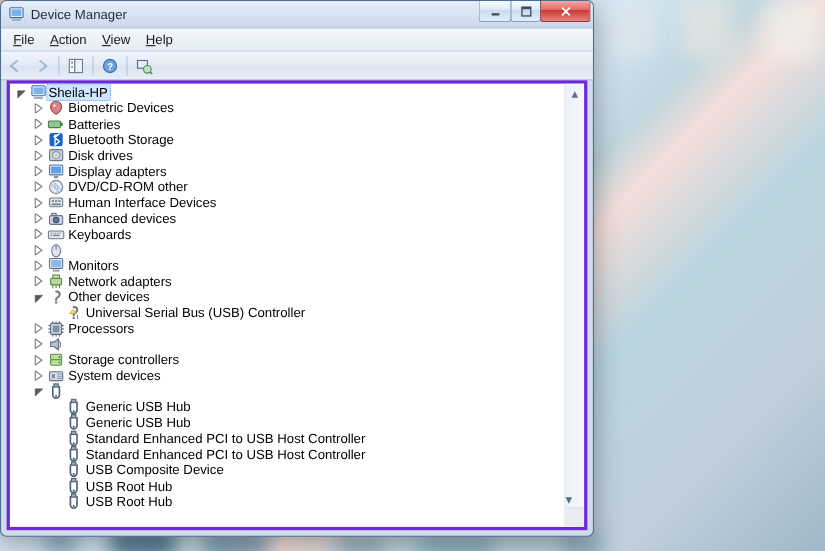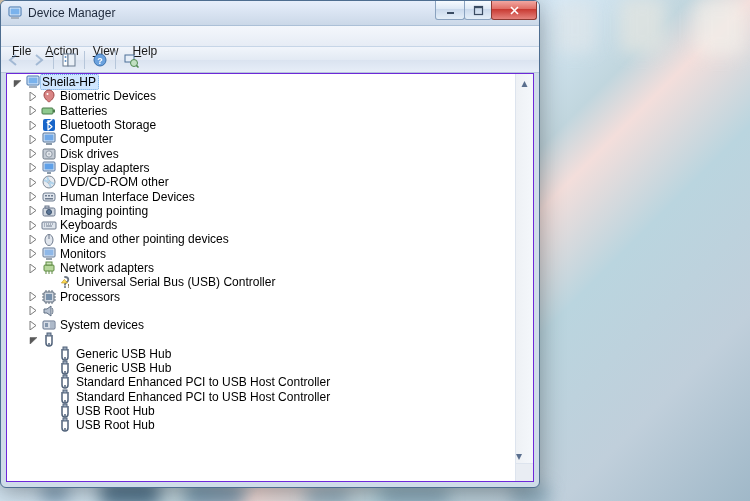--- a/index.html
+++ b/index.html
@@ -34,34 +34,34 @@
   .win-btn.max{width:26px}
   .win-btn.close{width:44px;
     background:linear-gradient(#f2a7a1,#e06b63 45%,#c83a32 46%,#e5837d);
     border-color:#8d3a33;color:#fff;
   }
   .win-btn svg{width:11px;height:11px;display:block}
   .menu-bar{
     height:20px;display:flex;align-items:stretch;padding-left:4px;
     background:linear-gradient(#f4f7fc,#e6ecf5);border-bottom:1px solid #c6d5e7;
   }
-  .menu-item{padding:18px 7px;color:#1a1a1a;cursor:default}
+  .menu-item{padding:3px 7px;color:#1a1a1a;cursor:default}
   .menu-item .ul{text-decoration:underline}
   .tool-bar{
     height:25px;display:flex;align-items:center;padding-left:2px;gap:2px;
     background:linear-gradient(#f1f5fb,#e3eaf4 50%,#dae3f0 51%,#e7eef8);
     border-bottom:1px solid #b6c6da;
   }
   .tbtn{width:22px;height:22px;display:flex;align-items:center;justify-content:center;border-radius:2px}
   .tbtn.disabled{opacity:.4}
   .tbtn svg{width:16px;height:16px}
   .tsep{width:1px;height:18px;background:#b6c6da;margin:0 2px}
   .content{
     position:absolute;left:5px;right:5px;top:72px;bottom:5px;
-    background:#fff;border:1px solid #6d28d9;
+    background:#fff;border:3px solid #6d28d9;
     overflow:hidden;
     padding-left:12px;
   }
   .scrollbar-v{position:absolute;top:0;right:0;bottom:0;width:17px;
     background:linear-gradient(90deg,#eef1f5,#f4f7fb);border-left:1px solid #dde4ee}
   .sbtn{height:17px;display:flex;align-items:center;justify-content:center;color:#5a6f8e}
   .sbtn.bot{position:absolute;bottom:17px;}
   .scorner{position:absolute;bottom:0;left:0;right:0;height:17px;background:#e9edf3;border-top:1px solid #dde4ee}
   .tree{position:absolute;left:0;right:17px;top:0;bottom:0;white-space:nowrap;padding-top:1px}
   .row{display:flex;align-items:center;height:14.3px;line-height:14px}
@@ -357,34 +357,20 @@
   </div>
         <div class="row">
     <span class="ind" style="width:22px"></span>
     <span class="toggle">
             <svg viewBox="0 0 9 9">
               <use href="#tri-closed"></use>
             </svg>
           </span>
     <span class="icn">
             <svg viewBox="0 0 16 16">
-              <use href="#i-computer"></use>
-            </svg>
-          </span>
-    <span class="lb">Computer</span>
-  </div>
-        <div class="row">
-    <span class="ind" style="width:22px"></span>
-    <span class="toggle">
-            <svg viewBox="0 0 9 9">
-              <use href="#tri-closed"></use>
-            </svg>
-          </span>
-    <span class="icn">
-            <svg viewBox="0 0 16 16">
               <use href="#i-disk"></use>
             </svg>
           </span>
     <span class="lb">Disk drives</span>
   </div>
         <div class="row">
     <span class="ind" style="width:22px"></span>
     <span class="toggle">
             <svg viewBox="0 0 9 9">
               <use href="#tri-closed"></use>
@@ -430,21 +416,21 @@
     <span class="toggle">
             <svg viewBox="0 0 9 9">
               <use href="#tri-closed"></use>
             </svg>
           </span>
     <span class="icn">
             <svg viewBox="0 0 16 16">
               <use href="#i-camera"></use>
             </svg>
           </span>
-    <span class="lb">Imaging pointing</span>
+    <span class="lb">Enhanced devices</span>
   </div>
         <div class="row">
     <span class="ind" style="width:22px"></span>
     <span class="toggle">
             <svg viewBox="0 0 9 9">
               <use href="#tri-closed"></use>
             </svg>
           </span>
     <span class="icn">
             <svg viewBox="0 0 16 16">
@@ -458,21 +444,20 @@
     <span class="toggle">
             <svg viewBox="0 0 9 9">
               <use href="#tri-closed"></use>
             </svg>
           </span>
     <span class="icn">
             <svg viewBox="0 0 16 16">
               <use href="#i-mouse"></use>
             </svg>
           </span>
-    <span class="lb">Mice and other pointing devices</span>
   </div>
         <div class="row">
     <span class="ind" style="width:22px"></span>
     <span class="toggle">
             <svg viewBox="0 0 9 9">
               <use href="#tri-closed"></use>
             </svg>
           </span>
     <span class="icn">
             <svg viewBox="0 0 16 16">
@@ -489,20 +474,34 @@
             </svg>
           </span>
     <span class="icn">
             <svg viewBox="0 0 16 16">
               <use href="#i-network"></use>
             </svg>
           </span>
     <span class="lb">Network adapters</span>
   </div>
         <div class="row">
+    <span class="ind" style="width:22px"></span>
+    <span class="toggle">
+            <svg viewBox="0 0 9 9">
+              <use href="#tri-open"></use>
+            </svg>
+          </span>
+    <span class="icn">
+            <svg viewBox="0 0 16 16">
+              <use href="#i-unknown"></use>
+            </svg>
+          </span>
+    <span class="lb">Other devices</span>
+  </div>
+        <div class="row">
         <span class="ind" style="width:50px"></span>
         <span class="icn">
             <svg viewBox="0 0 16 16">
               <use href="#i-unknown-warn"></use>
             </svg>
           </span>
         <span class="lb">Universal Serial Bus (USB) Controller</span>
       </div>
         <div class="row">
     <span class="ind" style="width:22px"></span>
@@ -533,20 +532,34 @@
   </div>
         <div class="row">
     <span class="ind" style="width:22px"></span>
     <span class="toggle">
             <svg viewBox="0 0 9 9">
               <use href="#tri-closed"></use>
             </svg>
           </span>
     <span class="icn">
             <svg viewBox="0 0 16 16">
+              <use href="#i-storage"></use>
+            </svg>
+          </span>
+    <span class="lb">Storage controllers</span>
+  </div>
+        <div class="row">
+    <span class="ind" style="width:22px"></span>
+    <span class="toggle">
+            <svg viewBox="0 0 9 9">
+              <use href="#tri-closed"></use>
+            </svg>
+          </span>
+    <span class="icn">
+            <svg viewBox="0 0 16 16">
               <use href="#i-system"></use>
             </svg>
           </span>
     <span class="lb">System devices</span>
   </div>
         <div class="row">
     <span class="ind" style="width:22px"></span>
     <span class="toggle">
             <svg viewBox="0 0 9 9">
               <use href="#tri-open"></use>
@@ -586,20 +599,29 @@
         <span class="lb">Standard Enhanced PCI to USB Host Controller</span>
       </div>
         <div class="row">
         <span class="ind" style="width:50px"></span>
         <span class="icn">
             <svg viewBox="0 0 16 16">
               <use href="#i-usb"></use>
             </svg>
           </span>
         <span class="lb">Standard Enhanced PCI to USB Host Controller</span>
+      </div>
+        <div class="row">
+        <span class="ind" style="width:50px"></span>
+        <span class="icn">
+            <svg viewBox="0 0 16 16">
+              <use href="#i-usb"></use>
+            </svg>
+          </span>
+        <span class="lb">USB Composite Device</span>
       </div>
         <div class="row">
         <span class="ind" style="width:50px"></span>
         <span class="icn">
             <svg viewBox="0 0 16 16">
               <use href="#i-usb"></use>
             </svg>
           </span>
         <span class="lb">USB Root Hub</span>
       </div>

